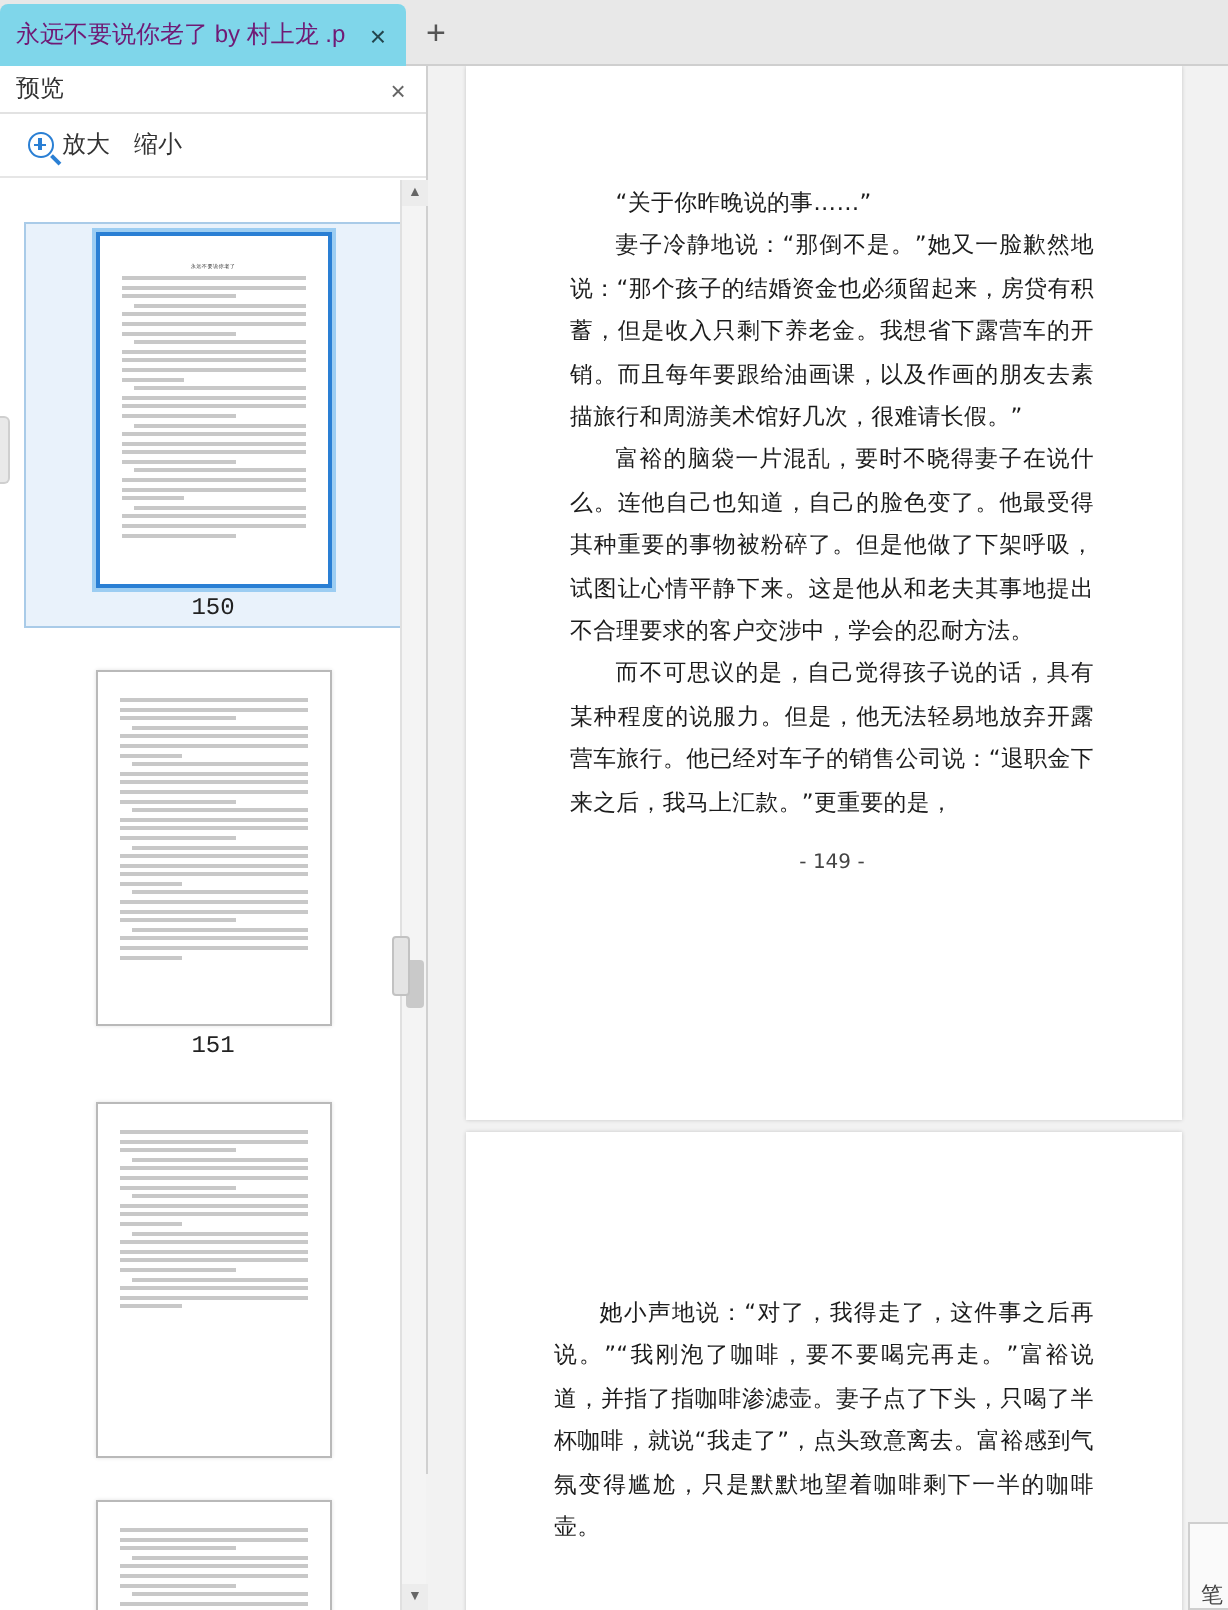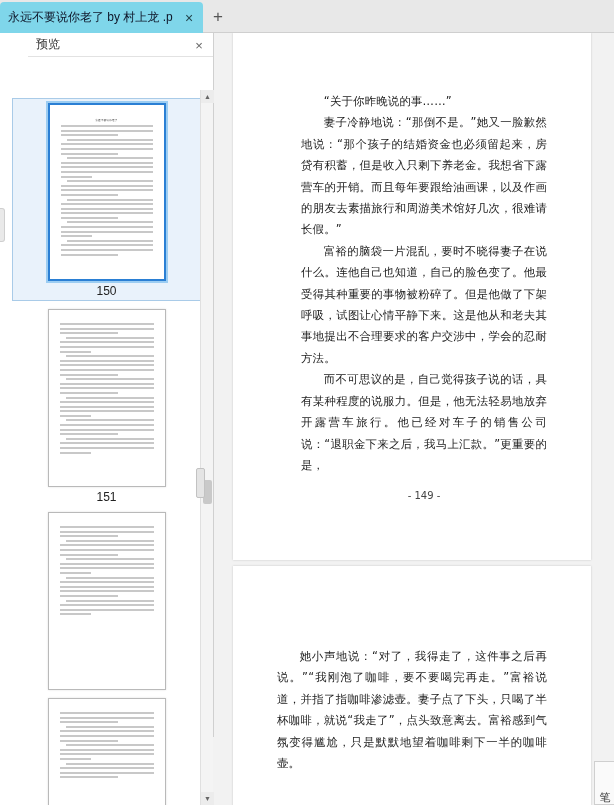--- a/index.html
+++ b/index.html
@@ -33,42 +33,41 @@
     display: flex; align-items: center;
     padding: 0 6px 0 8px;
     color: #1b3a40;
   }
   .tab-title {
     font-size: 12px;
     white-space: nowrap;
     overflow: hidden;
     text-overflow: ellipsis;
     flex: 1;
-    color: #0f172a;
+    color: #701a75;
   }
   .tab-close {
     width: 16px; height: 16px;
     display: flex; align-items: center; justify-content: center;
     font-size: 14px; color: #23454d;
     margin-left: 4px;
   }
   .newtab {
     position: absolute; left: 208px; top: 7px;
     width: 20px; height: 20px;
     display: flex; align-items: center; justify-content: center;
     font-size: 17px; color: #555;
   }
 
   
   .leftpanel {
     position: absolute; top: 33px; left: 0;
     width: 214px; height: 704px;
     background: #ffffff;
     border-right: 1px solid #d0d0d0;
-    padding-left: 28px;
   }
   .panel-head {
     position: relative;
     height: 24px;
     border-bottom: 1px solid #e2e2e2;
     display: flex; align-items: center;
     padding: 0 8px;
   }
   .panel-title { font-size: 12px; color: #333; }
   .panel-close {
@@ -114,22 +113,23 @@
   .thumbs {
     position: absolute;
     top: 57px; left: 0;
     width: 213px;
     height: 715px;
     overflow: hidden;
     background: #fff;
   }
   .thumb-item {
     width: 190px;
-    margin: 8px auto 0 auto;
+    margin: 21px auto 0 auto;
     text-align: center;
+    font-family: Liberation Mono, monospace;
   }
   .thumb-page {
     width: 118px;
     height: 178px;
     margin: 0 auto;
     background: #fff;
     border: 1px solid #b9b9b9;
     box-shadow: 0 0 2px rgba(0,0,0,.12);
     position: relative;
     overflow: hidden;
@@ -216,21 +216,21 @@
     background: #f2f2f2;
     overflow: hidden;
   }
   .doc-page {
     position: absolute;
     left: 19px;
     width: 358px;
     background: #ffffff;
     box-shadow: 0 0 2px rgba(0,0,0,.18);
   }
-  .page-1 { top: 0; height: 527px; padding: 58px 44px 20px 68px; }
+  .page-1 { top: 0; height: 527px; padding: 58px 44px 20px 52px; }
   .page-2 { top: 533px; height: 272px; padding: 80px 44px 12px 44px; }
   .doc-para {
     font-family: "DejaVu Sans", sans-serif;
     font-size: 11.4px;
     line-height: 21.4px;
     color: #1c1c1c;
     text-align: justify;
     margin: 0 0 0 0;
     text-indent: 2em;
     letter-spacing: .2px;
@@ -269,20 +269,32 @@
     <div class="newtab">+</div>
   </div>
 
   <div class="leftpanel">
 
     <div class="panel-head">
       <span class="panel-title">预览</span>
       <span class="panel-close">×</span>
     </div>
 
+    <div class="panel-toolbar">
+      <div class="tool-btn">
+        <span class="magnifier">
+            <i class="plus-h"></i>
+            <i class="plus-v"></i>
+          </span>
+        <span>放大</span>
+      </div>
+      <div class="tool-btn">
+        <span>缩小</span>
+      </div>
+    </div>
 
     <div class="thumbs">
 
       <div class="thumb-item thumb-wrap selected">
         <div class="thumb-page selected">
           <div class="thumb-heading">永远不要说你老了</div>
           <div class="tline"></div>
             <div class="tline"></div>
             <div class="tline short"></div>
           <div class="tline indent"></div>

